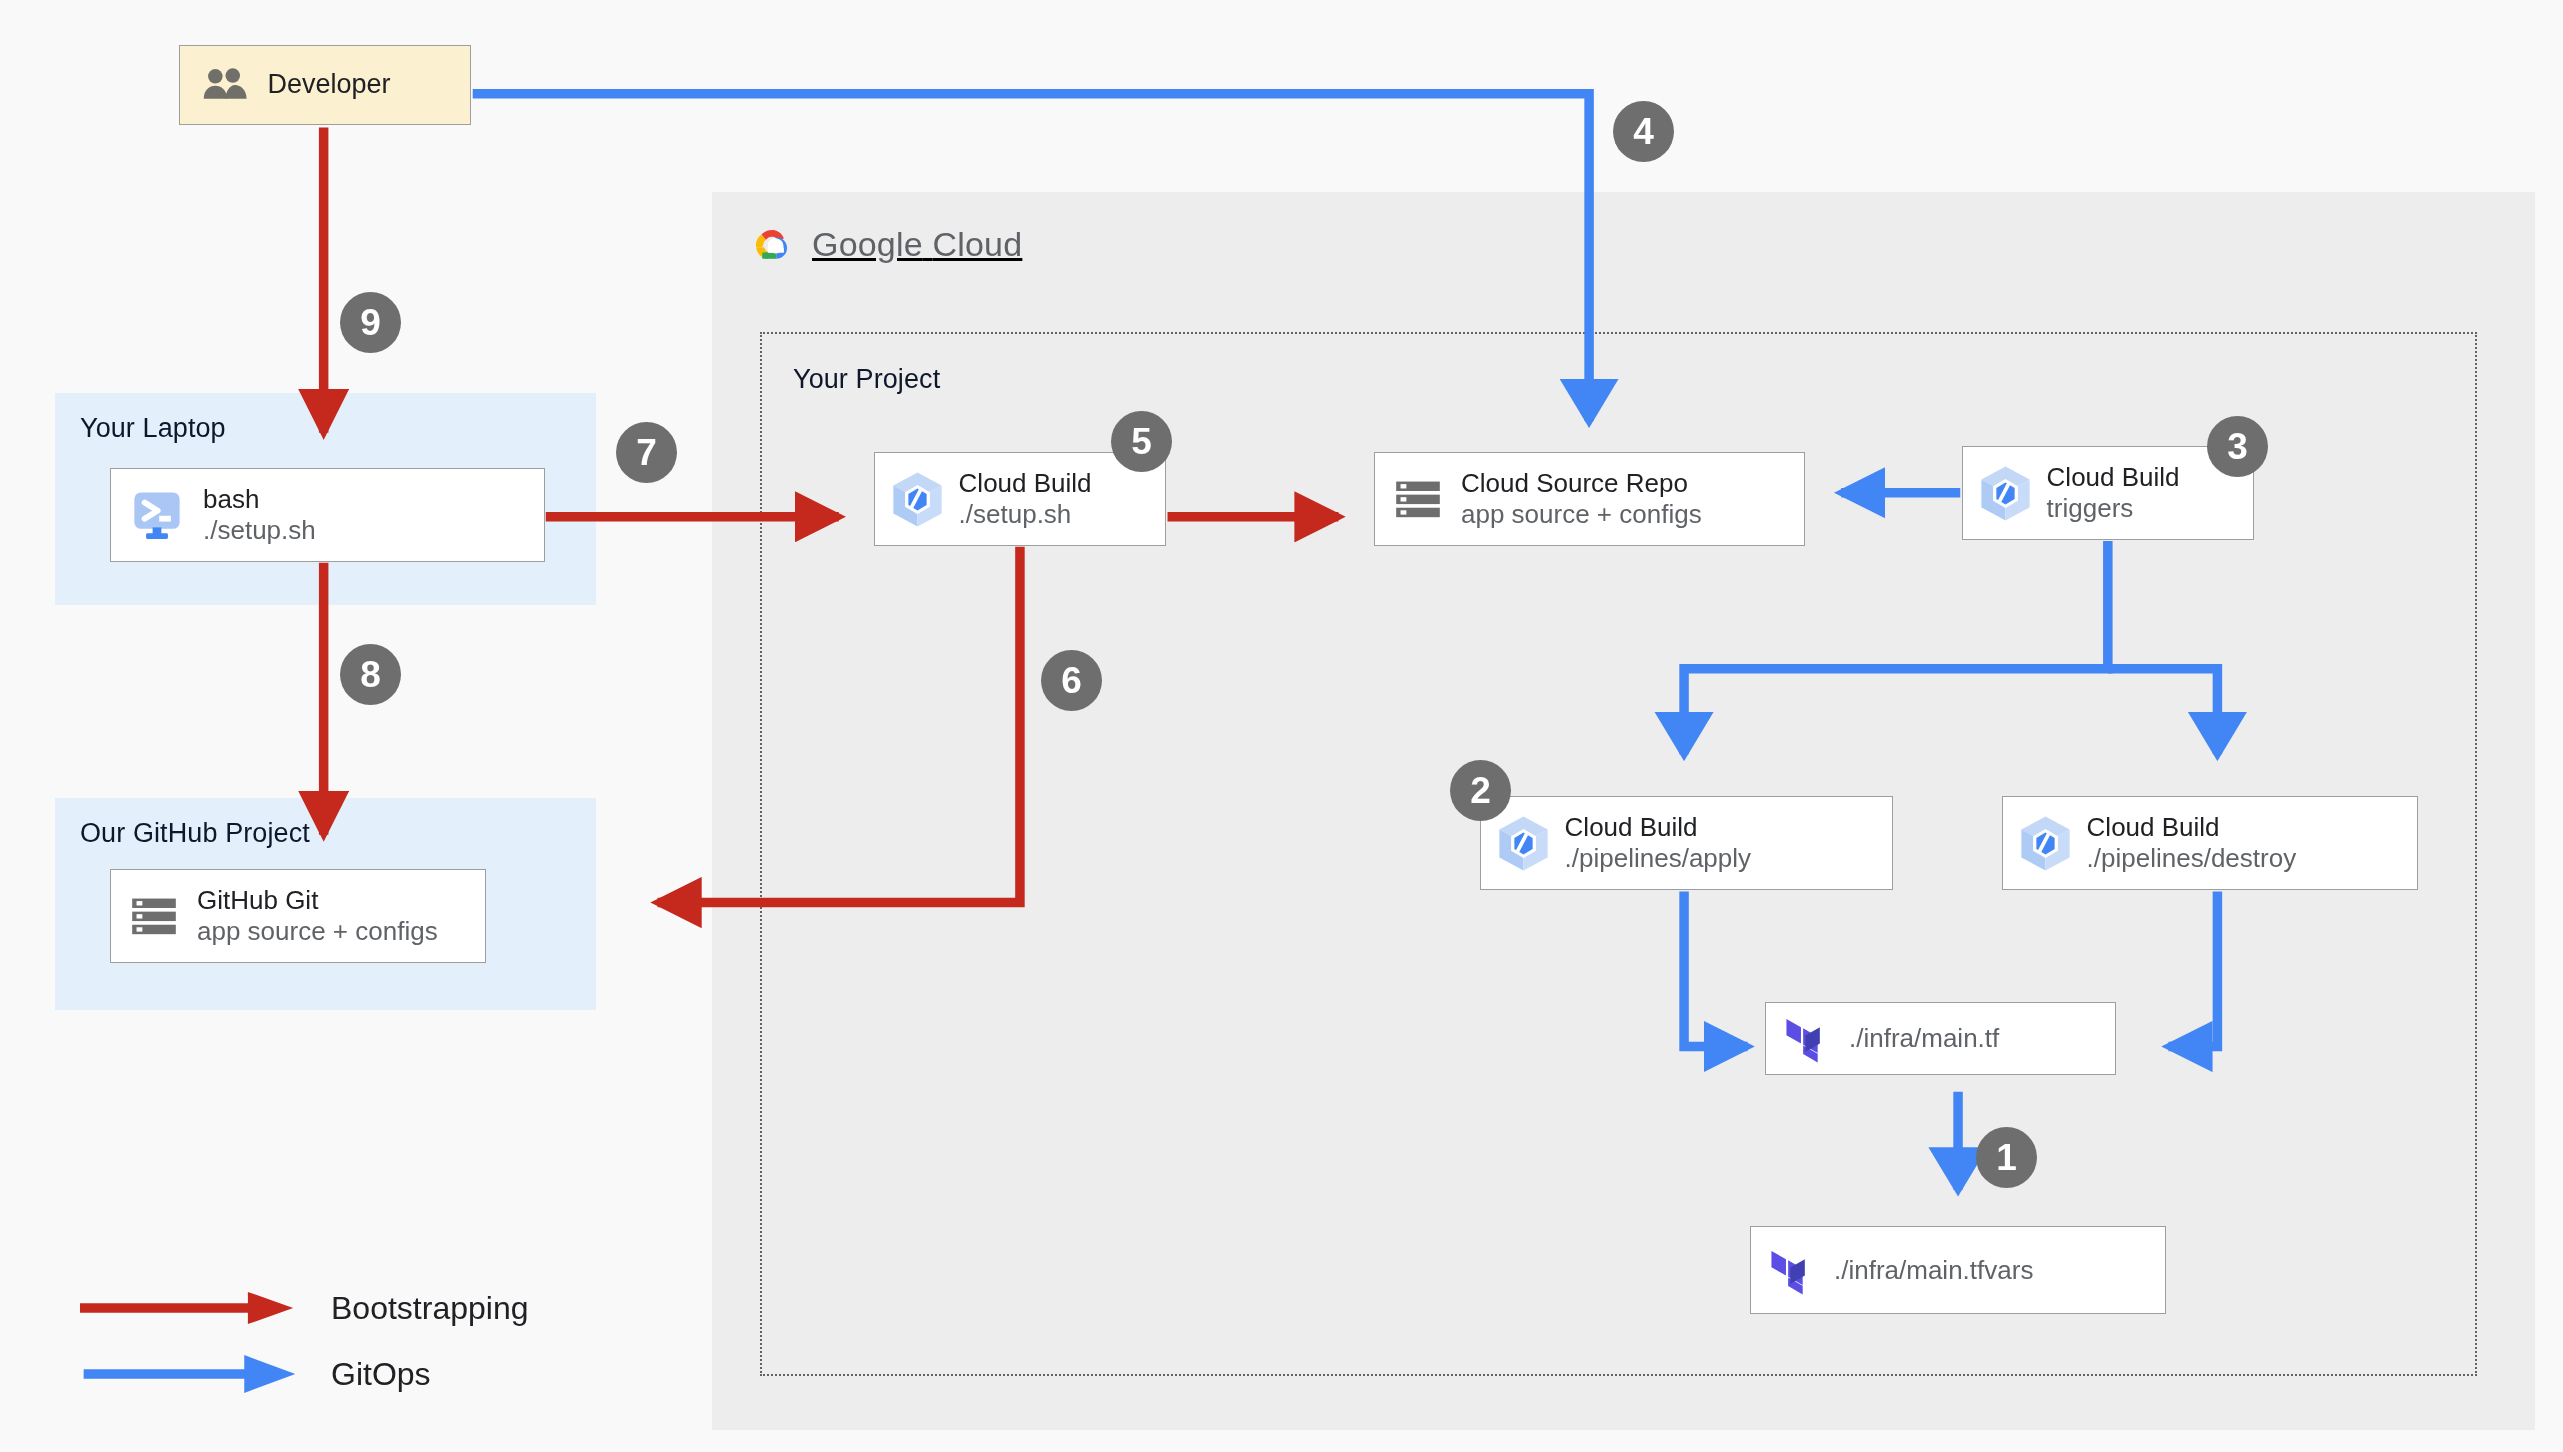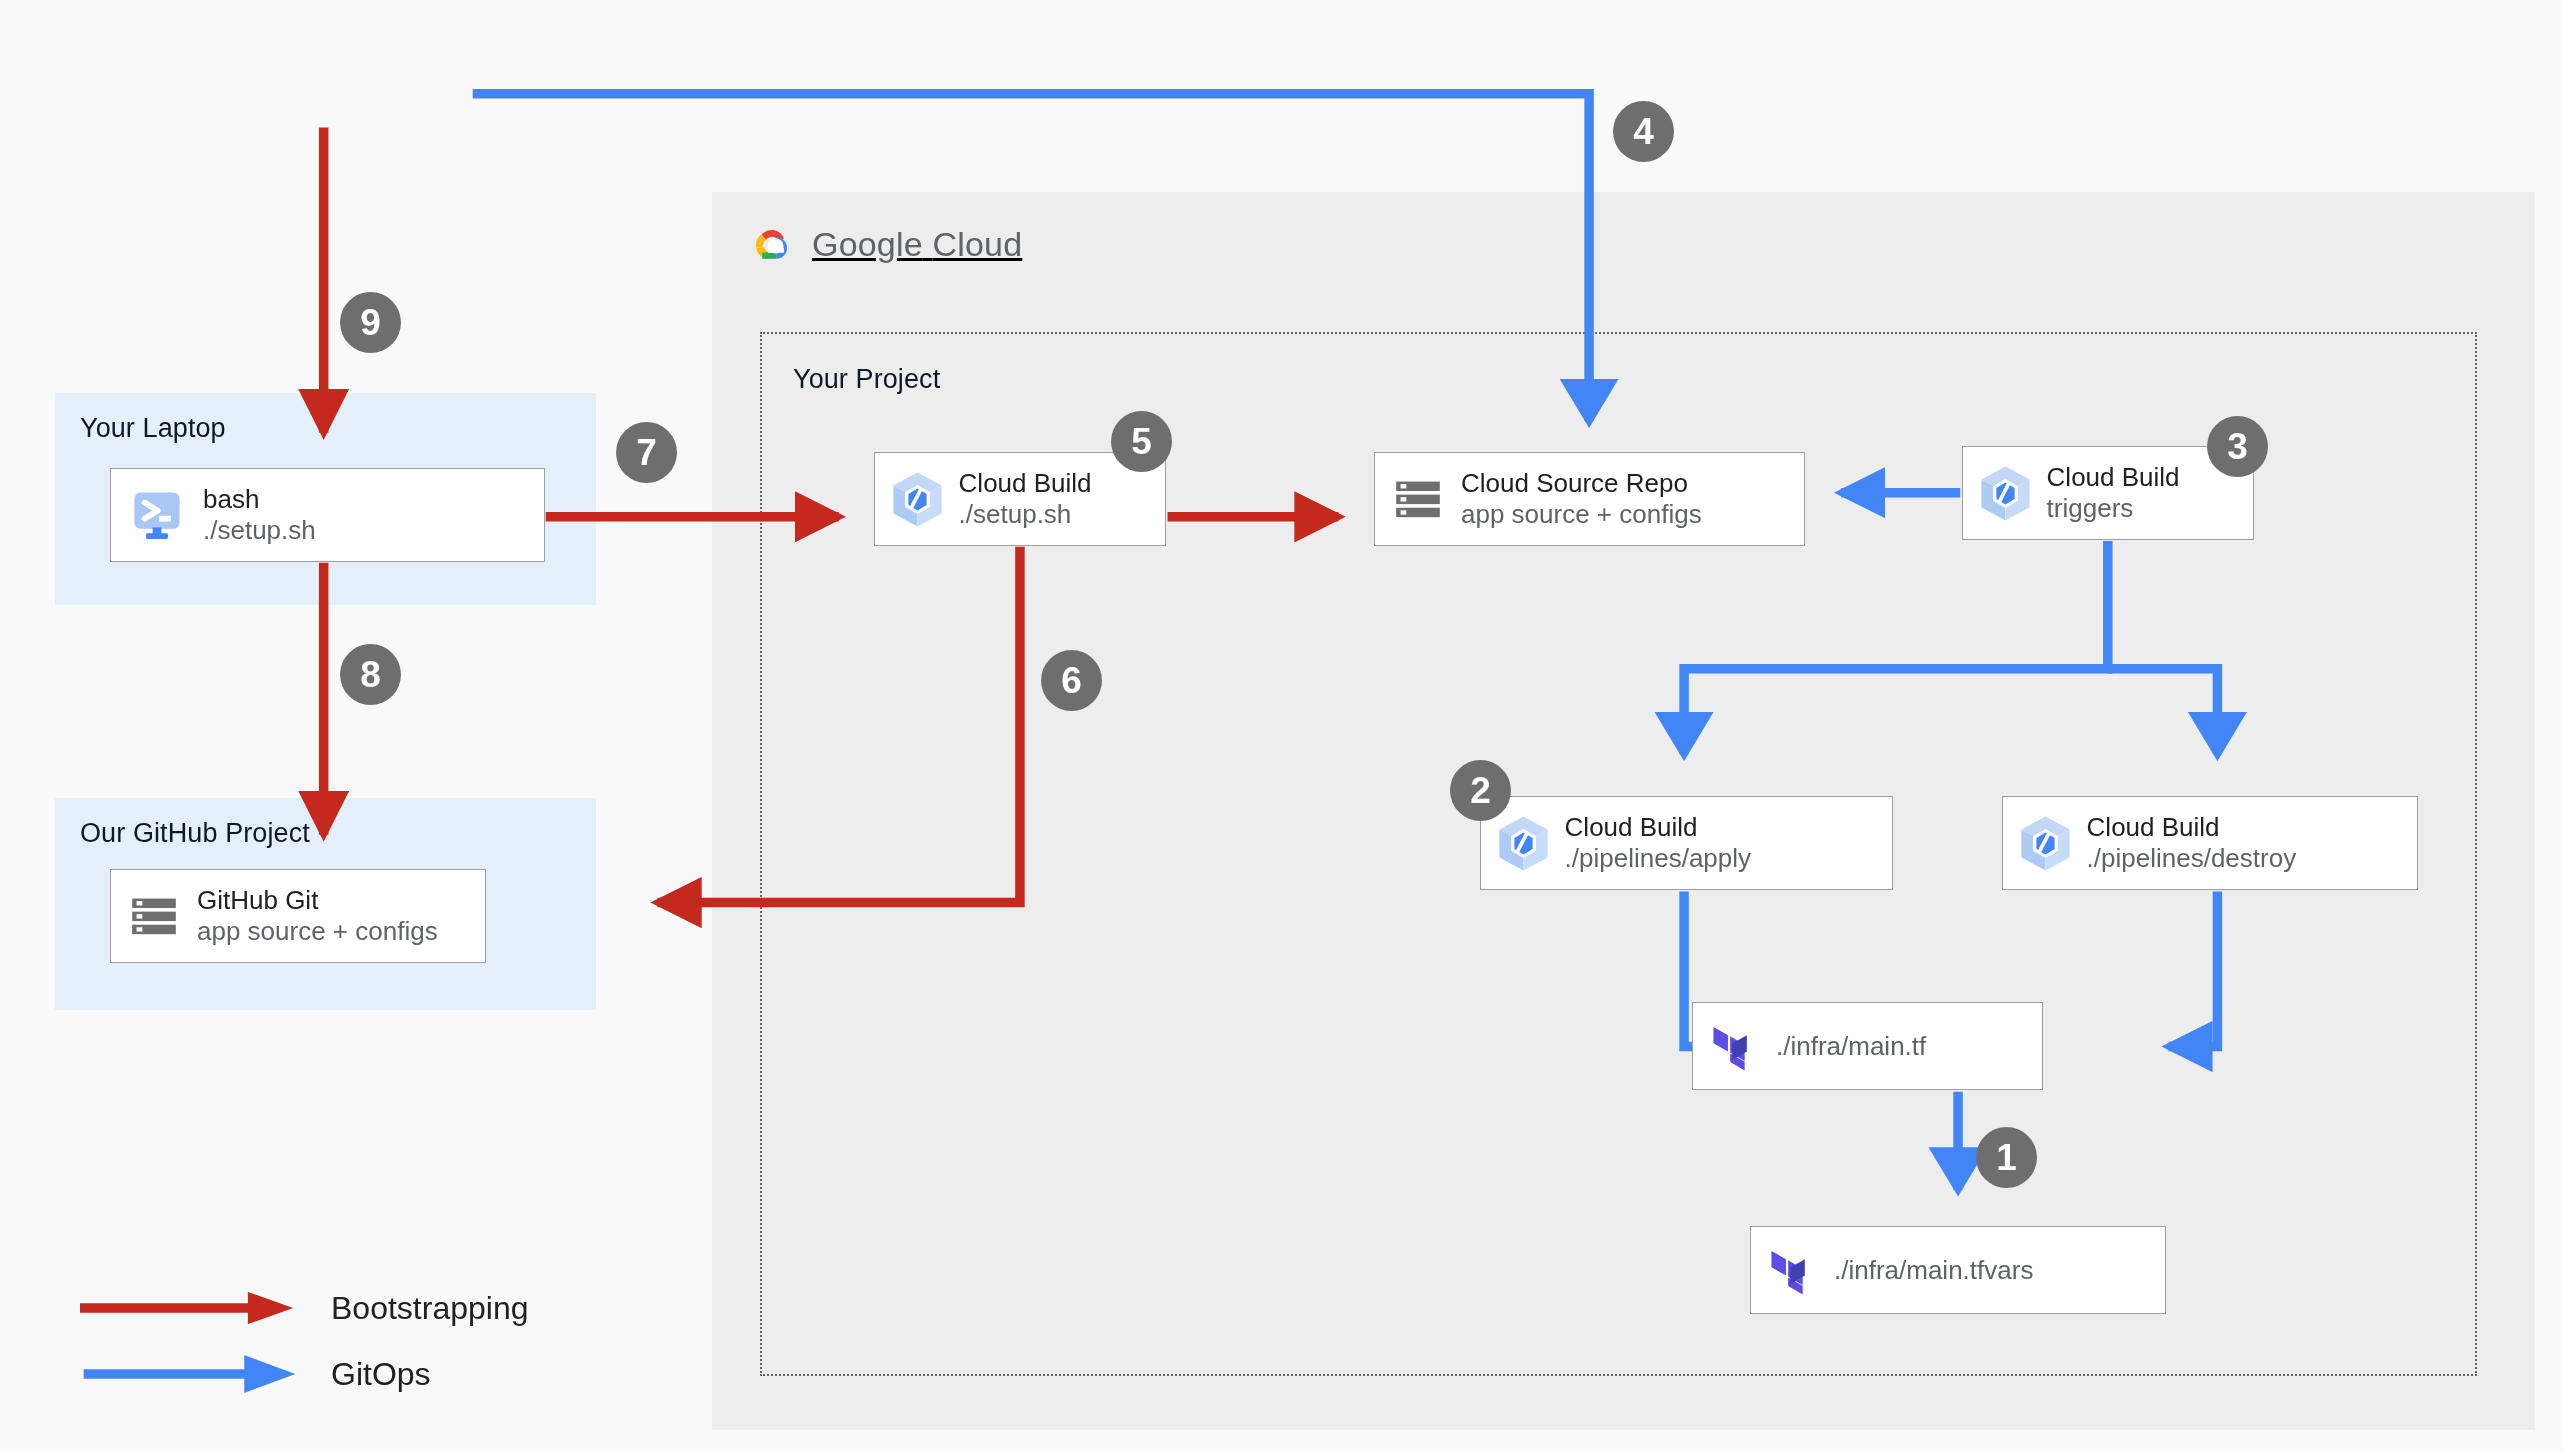--- a/index.html
+++ b/index.html
@@ -31,21 +31,21 @@
   .n-dev{left:179px;top:45px;width:292px;height:80px;background:#FBF0D0;
     border:1.5px solid #9E9E9E;padding-left:23.4px;}
   .n-dev .t1{font-size:27px;}
   .n-bash{left:110px;top:468px;width:435px;height:94px;padding-left:19px;}
   .n-github{left:110px;top:869px;width:376px;height:94px;padding-left:19px;}
   .n-cbsetup{left:874px;top:452px;width:292px;height:94px;padding-left:16px;}
   .n-csr{left:1374px;top:452px;width:431px;height:94px;padding-left:19px;}
   .n-trig{left:1962px;top:446px;width:292px;height:94px;padding-left:16px;}
   .n-apply{left:1480px;top:796px;width:413px;height:94px;padding-left:16px;}
   .n-destroy{left:2002px;top:796px;width:416px;height:94px;padding-left:16px;}
-  .n-maintf{left:1692px;top:1002px;width:351px;height:88px;padding-left:19px;}
+  .n-maintf{left:1765px;top:1002px;width:351px;height:73px;padding-left:19px;}
   .n-tfvars{left:1750px;top:1226px;width:416px;height:88px;padding-left:19px;}
 
   .gap{width:19px;flex:0 0 19px;}
   .gap-s{width:14.6px;flex:0 0 14.6px;}
 
   
   .badge{width:61px;height:61px;border-radius:50%;background:#6E6E6E;color:#fff;
     display:flex;align-items:center;justify-content:center;font-size:37px;
     font-weight:bold;line-height:1;}
   .b1{left:1976px;top:1127px;} .b2{left:1450px;top:760px;}
@@ -133,20 +133,34 @@
       <path d="M2885 915 L3035 915 L3035 1032" stroke="#4285F4" marker-end="url(#balong)"></path>
 
       <path d="M2305 1220 L2305 1432 L2392 1432" stroke="#4285F4" marker-end="url(#ba)"></path>
 
       <path d="M3035 1220 L3035 1432 L2968 1432" stroke="#4285F4" marker-end="url(#ba)"></path>
 
       <path d="M2680 1494 L2680 1628" stroke="#4285F4" marker-end="url(#balong)"></path>
     </g>
   </svg>
 
+  <div class="abs node n-dev">
+    <span class="ic">
+      <svg width="45" height="34" viewBox="0 0 62 46" fill="#706F6A">
+        <circle cx="17" cy="11" r="10"></circle>
+          <circle cx="41" cy="10" r="10"></circle>
+        <path d="M1 42 C1 30 9 24 17 24 C25 24 33 30 33 42 Z"></path>
+        <path d="M31 42 C31 32 37 23 44 23 C52 23 60 30 60 42 Z"></path>
+      </svg>
+    </span>
+    <span class="gap"></span>
+    <span class="txt">
+        <span class="t1">Developer</span>
+      </span>
+  </div>
 
   <div class="abs node n-bash">
     <span class="ic">
       <svg width="54" height="54" viewBox="0 0 74 74">
         <rect x="6" y="6" width="62" height="50" rx="9" fill="#A9C6F5"></rect>
         <path d="M20 20 L38 31 L20 42" stroke="#fff" stroke-width="8" fill="none" stroke-linecap="round" stroke-linejoin="round"></path>
         <rect x="40" y="38" width="16" height="8" fill="#fff"></rect>
         <rect x="31" y="54" width="12" height="10" fill="#4285F4"></rect>
         <rect x="22" y="62" width="30" height="8" rx="2" fill="#4285F4"></rect>
       </svg>

